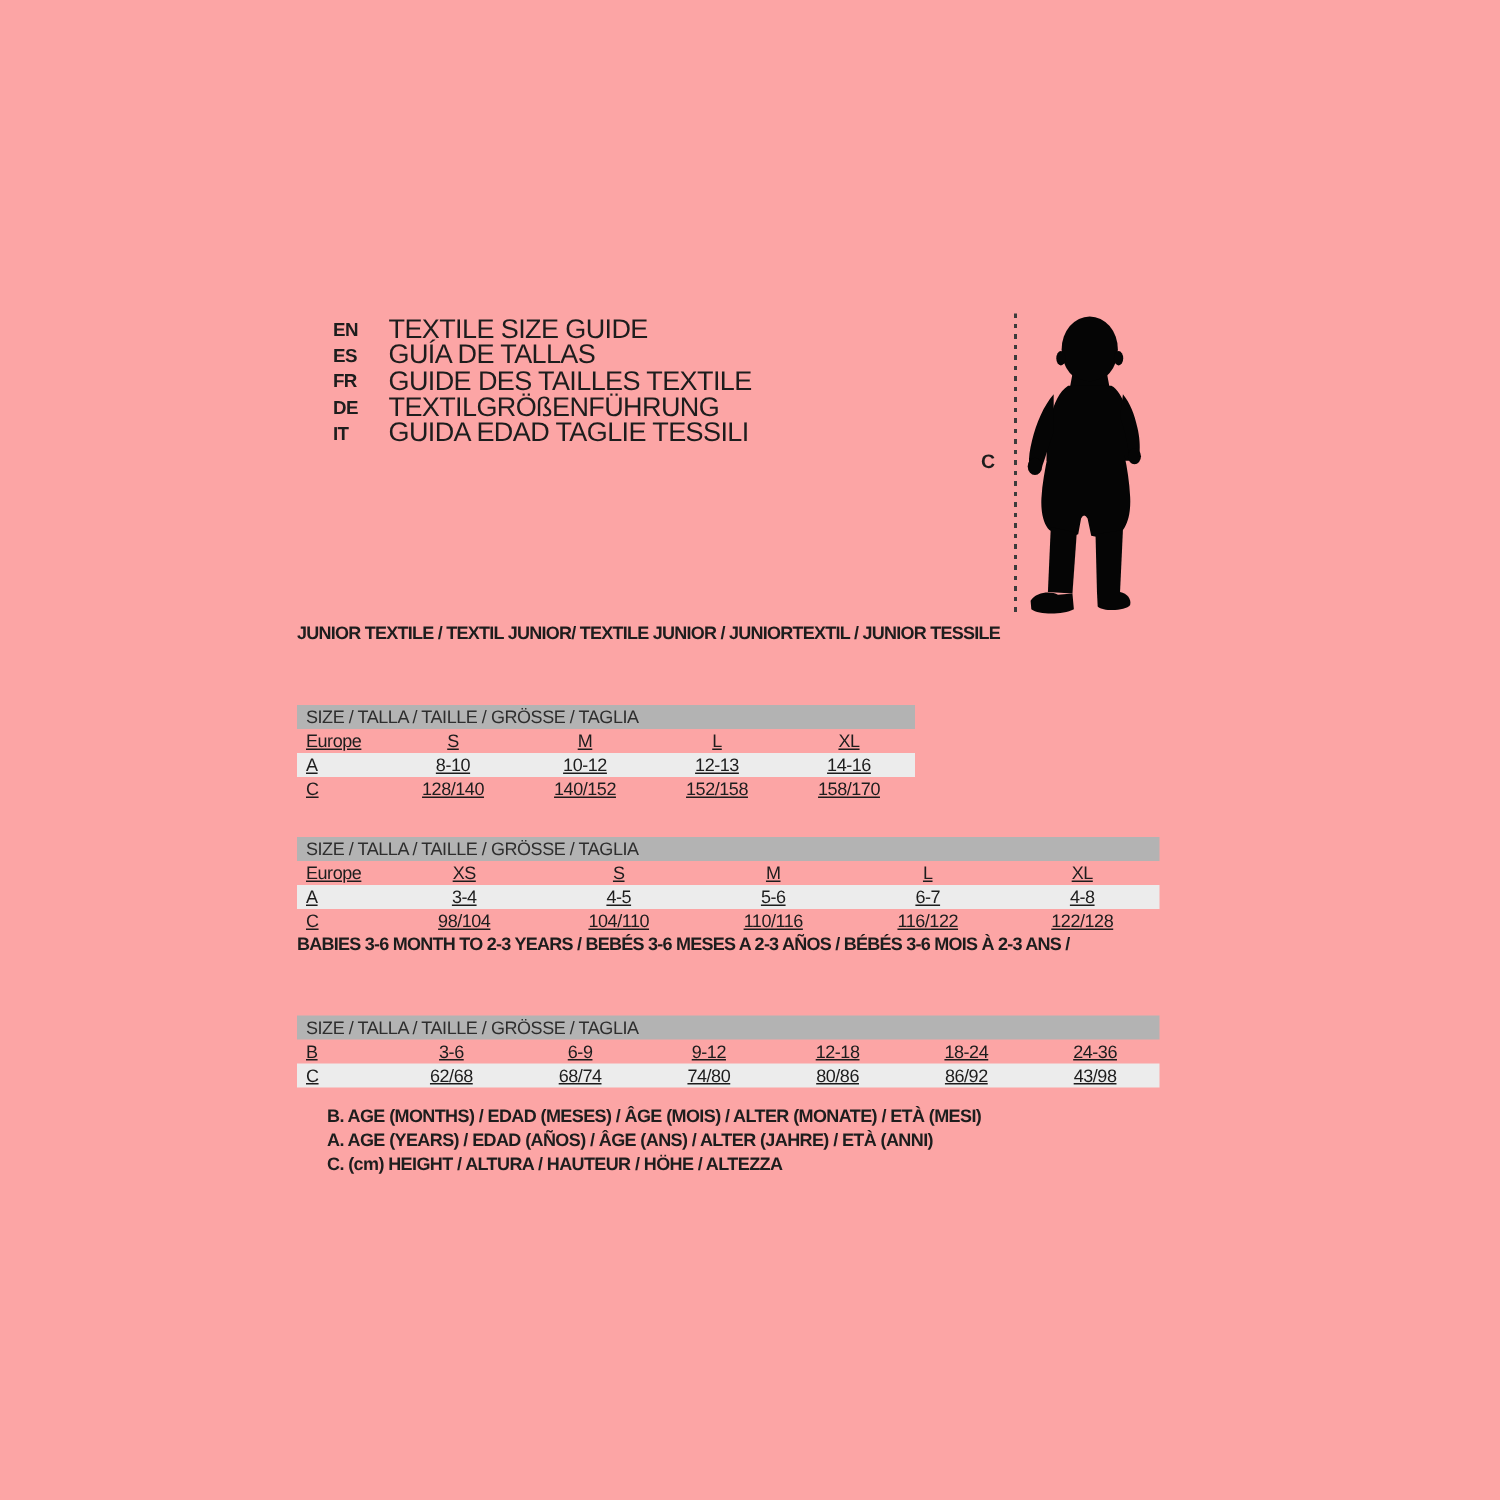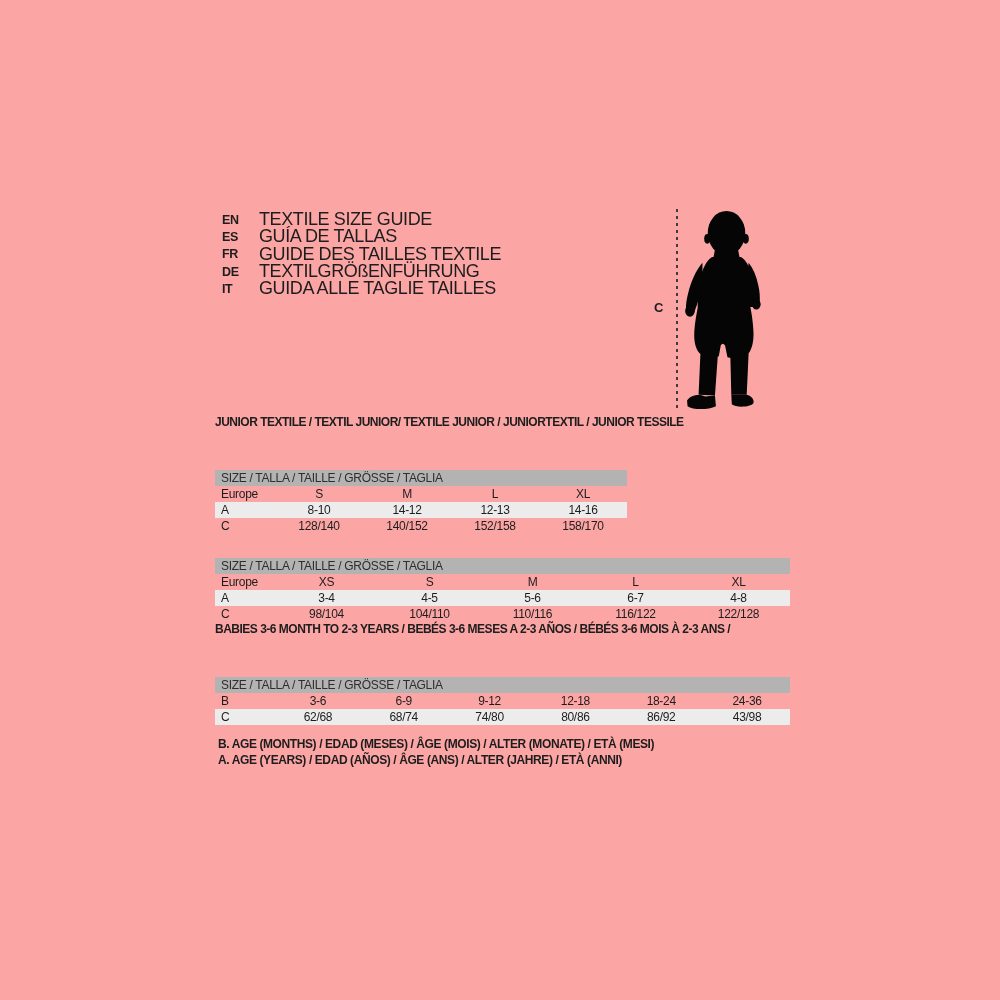--- a/index.html
+++ b/index.html
@@ -27,34 +27,34 @@
     position: absolute; left: 4px; top: 95px;
     font-size: 13px; font-weight: 700;
   }
   .dotline {
     position: absolute; left: 26px; top: 4px; width: 2px; height: 202px;
     background: repeating-linear-gradient(to bottom, #3c3c3c 0 3px, transparent 3px 7px);
   }
   .figure svg { position: absolute; left: 33px; top: 4px; }
 
   
-  .tbl { position: absolute; left: 215px; }
+  .tbl { position: absolute; left: 198px; }
   .tbl-title {
     font-size: 12px; font-weight: 700; letter-spacing: -0.5px;
     line-height: 16px; white-space: nowrap;
   }
   .tbl-title .sub { font-size: 8.5px; position: relative; top: 2px; }
   .size-bar {
     background: #b3b3b3; color: #2e2e2e;
     height: 16px; line-height: 16px;
     font-size: 12px; letter-spacing: -0.3px;
     padding-left: 6px;
     margin-top: 40px;
   }
-  .row { display: flex; height: 16px; align-items: center; }
+  .row { display: flex; height: 16px; align-items: center; text-decoration: underline; }
   .row.stripe { background: #ececec; }
   .row .lbl {
     width: 60px; padding-left: 6px;
     font-size: 12px; letter-spacing: -0.3px; text-align: left;
   }
   .row .val {
     flex: 1; text-align: center;
     font-size: 12px; letter-spacing: -0.3px;
   }
   #table-junior   { top: 414px; width: 412px; }
@@ -88,21 +88,21 @@
     <div class="lang-row">
       <span class="lang-code">FR</span>
       <span class="lang-label">GUIDE DES TAILLES TEXTILE</span>
     </div>
     <div class="lang-row">
       <span class="lang-code">DE</span>
       <span class="lang-label">TEXTILGRÖßENFÜHRUNG</span>
     </div>
     <div class="lang-row">
       <span class="lang-code">IT</span>
-      <span class="lang-label">GUIDA ALLE TAGLIE TAILLES</span>
+      <span class="lang-label">GUIDA EDAD TAGLIE TESSILI</span>
     </div>
   </div>
 
   <div class="figure">
     <span class="c-label">C</span>
     <div class="dotline"></div>
     <svg width="87" height="202" viewBox="0 0 90 210" aria-hidden="true">
       <g fill="#050505">
         <ellipse cx="45" cy="25" rx="19.5" ry="23"></ellipse>
         <ellipse cx="25" cy="31" rx="3.2" ry="5"></ellipse>
@@ -128,21 +128,21 @@
     <div class="row">
       <span class="lbl">Europe</span>
       <span class="val">S</span>
       <span class="val">M</span>
       <span class="val">L</span>
       <span class="val">XL</span>
     </div>
     <div class="row stripe">
       <span class="lbl">A</span>
       <span class="val">8-10</span>
-      <span class="val">14-12</span>
+      <span class="val">10-12</span>
       <span class="val">12-13</span>
       <span class="val">14-16</span>
     </div>
     <div class="row">
       <span class="lbl">C</span>
       <span class="val">128/140</span>
       <span class="val">140/152</span>
       <span class="val">152/158</span>
       <span class="val">158/170</span>
     </div>
@@ -197,15 +197,16 @@
       <span class="val">74/80</span>
       <span class="val">80/86</span>
       <span class="val">86/92</span>
       <span class="val">43/98</span>
     </div>
   </section>
 
   <div class="legend">
     <div class="legend-line">B. AGE (MONTHS) / EDAD (MESES) / ÂGE (MOIS) / ALTER (MONATE) / ETÀ (MESI)</div>
     <div class="legend-line">A. AGE (YEARS) / EDAD (AÑOS) / ÂGE (ANS) / ALTER (JAHRE) / ETÀ (ANNI)</div>
+    <div class="legend-line">C. (cm) HEIGHT / ALTURA / HAUTEUR / HÖHE / ALTEZZA</div>
   </div>
 
 </div>
 
 </body></html>

